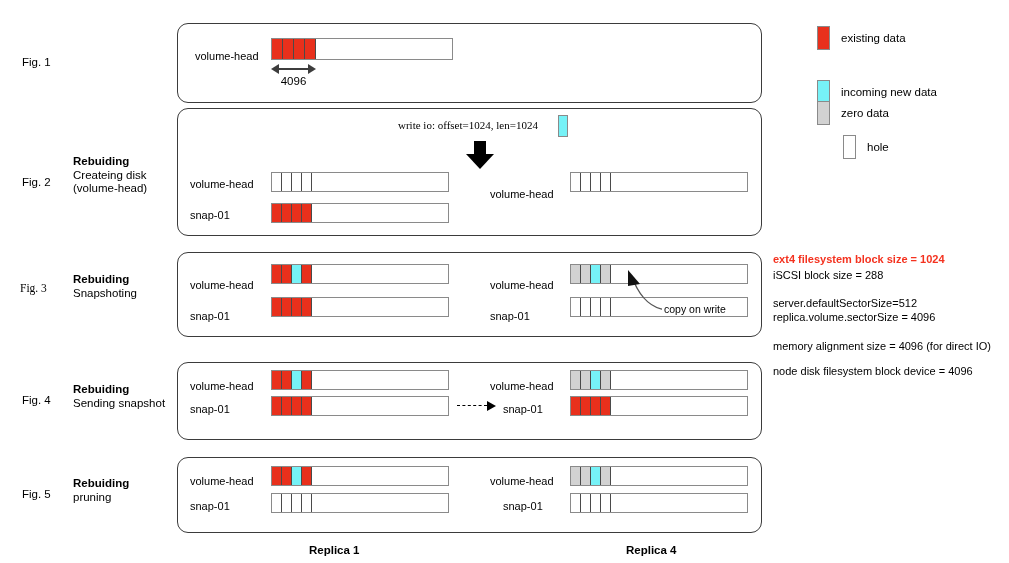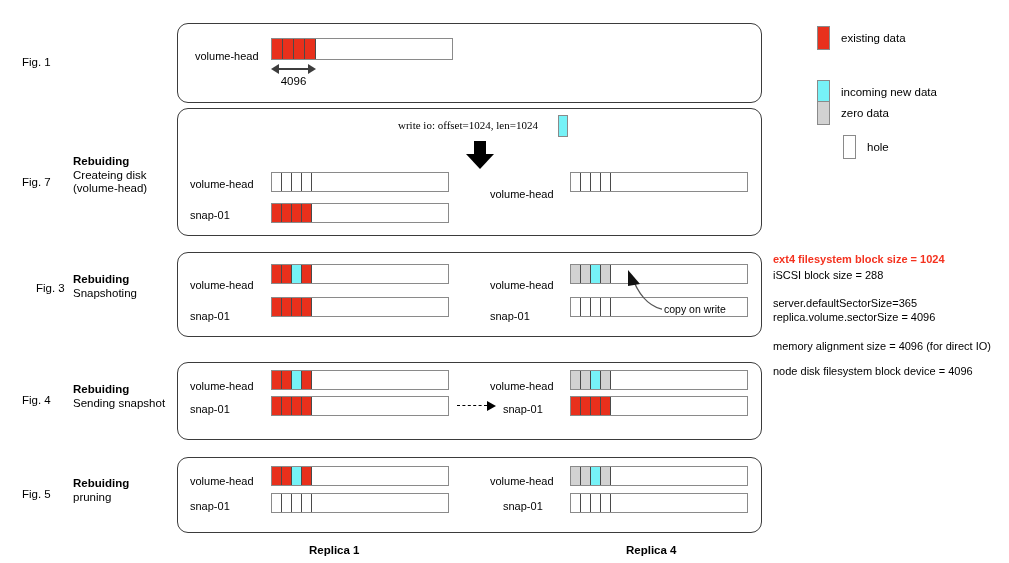--- a/index.html
+++ b/index.html
@@ -98,21 +98,21 @@
 
 <div class="dimwrap" style="left:271px;top:64px;width:45px;height:26px;">
   <div class="dimline" style="left:7px;right:7px;"></div>
   <div class="dimhead l"></div>
   <div class="dimhead r"></div>
   <div class="dimtext">4096</div>
 </div>
 
 <div class="panel" style="left:177px;top:108px;width:585px;height:128px;"></div>
 
-<div class="abs fig-no" style="left:22px;top:176px;">Fig. 7</div>
+<div class="abs fig-no" style="left:22px;top:176px;">Fig. 2</div>
 <div class="abs cap" style="left:73px;top:155px;">
   <span class="bold">Rebuiding</span>
   <span class="sub">Createing disk</span>
   <span class="sub">(volume-head)</span>
 </div>
 
 <div class="writeio" style="left:398px;top:119px;font-family:Liberation Serif, serif;">write io: offset=1024, len=1024</div>
 <div class="io-chip" style="left:558px;top:115px;"></div>
 
 <div class="downarrow" style="left:466px;top:141px;width:28px;height:28px;">
@@ -142,21 +142,21 @@
 <div class="bar" style="left:570px;top:172px;width:178px;height:20px;">
   <div class="cell c-hole" style="width:10px;"></div>
   <div class="cell c-hole" style="width:10px;"></div>
   <div class="cell c-hole" style="width:10px;"></div>
   <div class="cell c-hole" style="width:10px;"></div>
   <div class="cell c-empty" style="flex:1;"></div>
 </div>
 
 <div class="panel" style="left:177px;top:252px;width:585px;height:85px;"></div>
 
-<div class="abs fig-no" style="left:36px;top:282px;">Fig. 3</div>
+<div class="abs fig-no" style="left:20px;top:282px;font-family:Liberation Serif, serif;">Fig. 3</div>
 <div class="abs cap" style="left:73px;top:273px;">
   <span class="bold">Rebuiding</span>
   <span class="sub">Snapshoting</span>
 </div>
 
 <div class="abs rowlabel" style="left:190px;top:279px;">volume-head</div>
 <div class="bar" style="left:271px;top:264px;width:178px;height:20px;">
   <div class="cell c-red" style="width:10px;"></div>
   <div class="cell c-red" style="width:10px;"></div>
   <div class="cell c-cyan" style="width:10px;"></div>
@@ -305,16 +305,16 @@
   <span class="lg-sw" style="background:#d2d2d2;"></span>
   <span class="lg-tx">zero data</span>
 </div>
 <div class="lg-item" style="left:817px;top:135px;padding-left:26px;">
   <span class="lg-sw" style="background:#ffffff;"></span>
   <span class="lg-tx">hole</span>
 </div>
 
 <div class="note red" style="left:773px;top:253px;">ext4 filesystem block size = 1024</div>
 <div class="note" style="left:773px;top:269px;">iSCSI block size = 288</div>
-<div class="note" style="left:773px;top:297px;">server.defaultSectorSize=365</div>
+<div class="note" style="left:773px;top:297px;">server.defaultSectorSize=512</div>
 <div class="note" style="left:773px;top:311px;">replica.volume.sectorSize = 4096</div>
 <div class="note" style="left:773px;top:340px;">memory alignment size = 4096 (for direct IO)</div>
 <div class="note" style="left:773px;top:365px;">node disk filesystem block device = 4096</div>
 
 </body></html>

